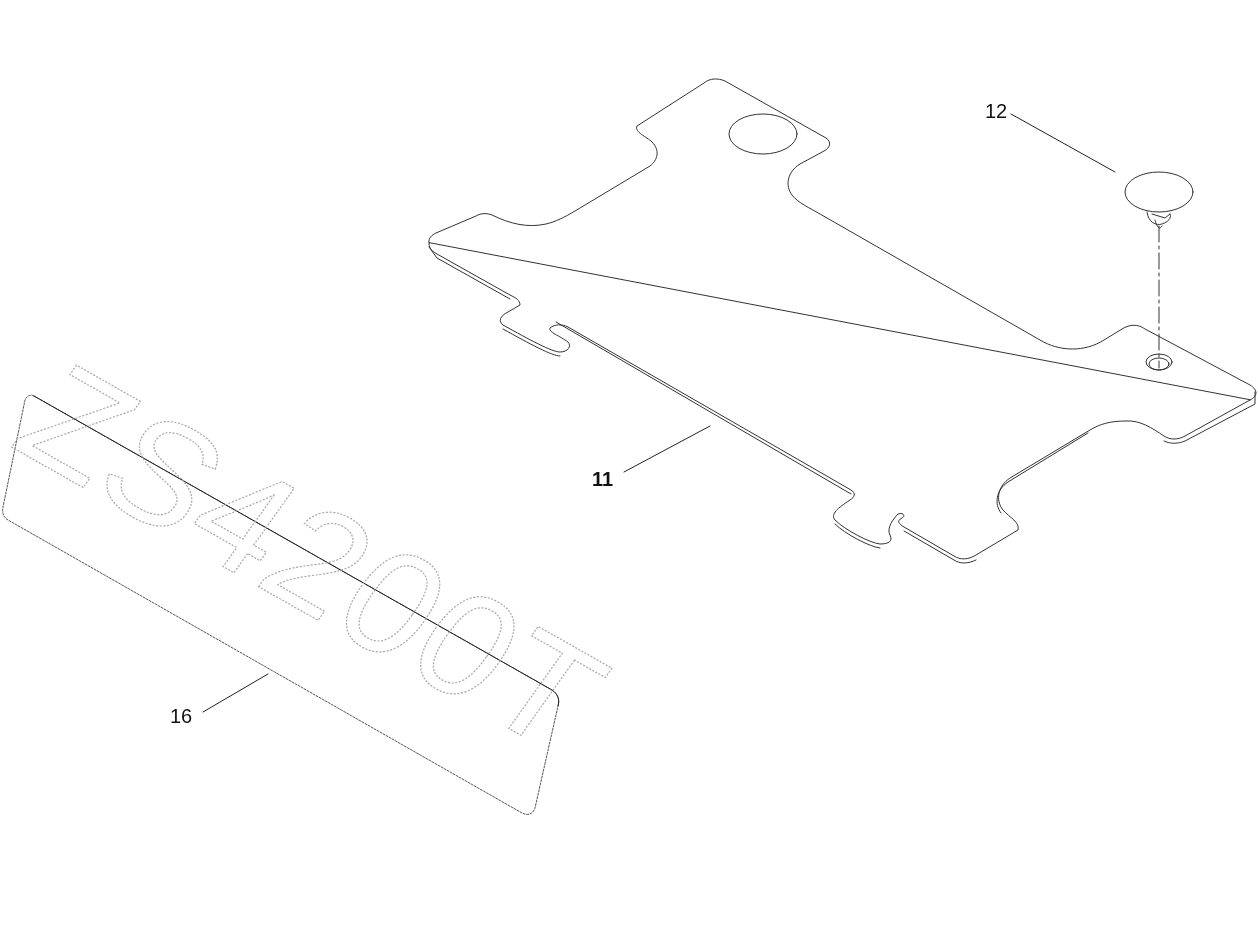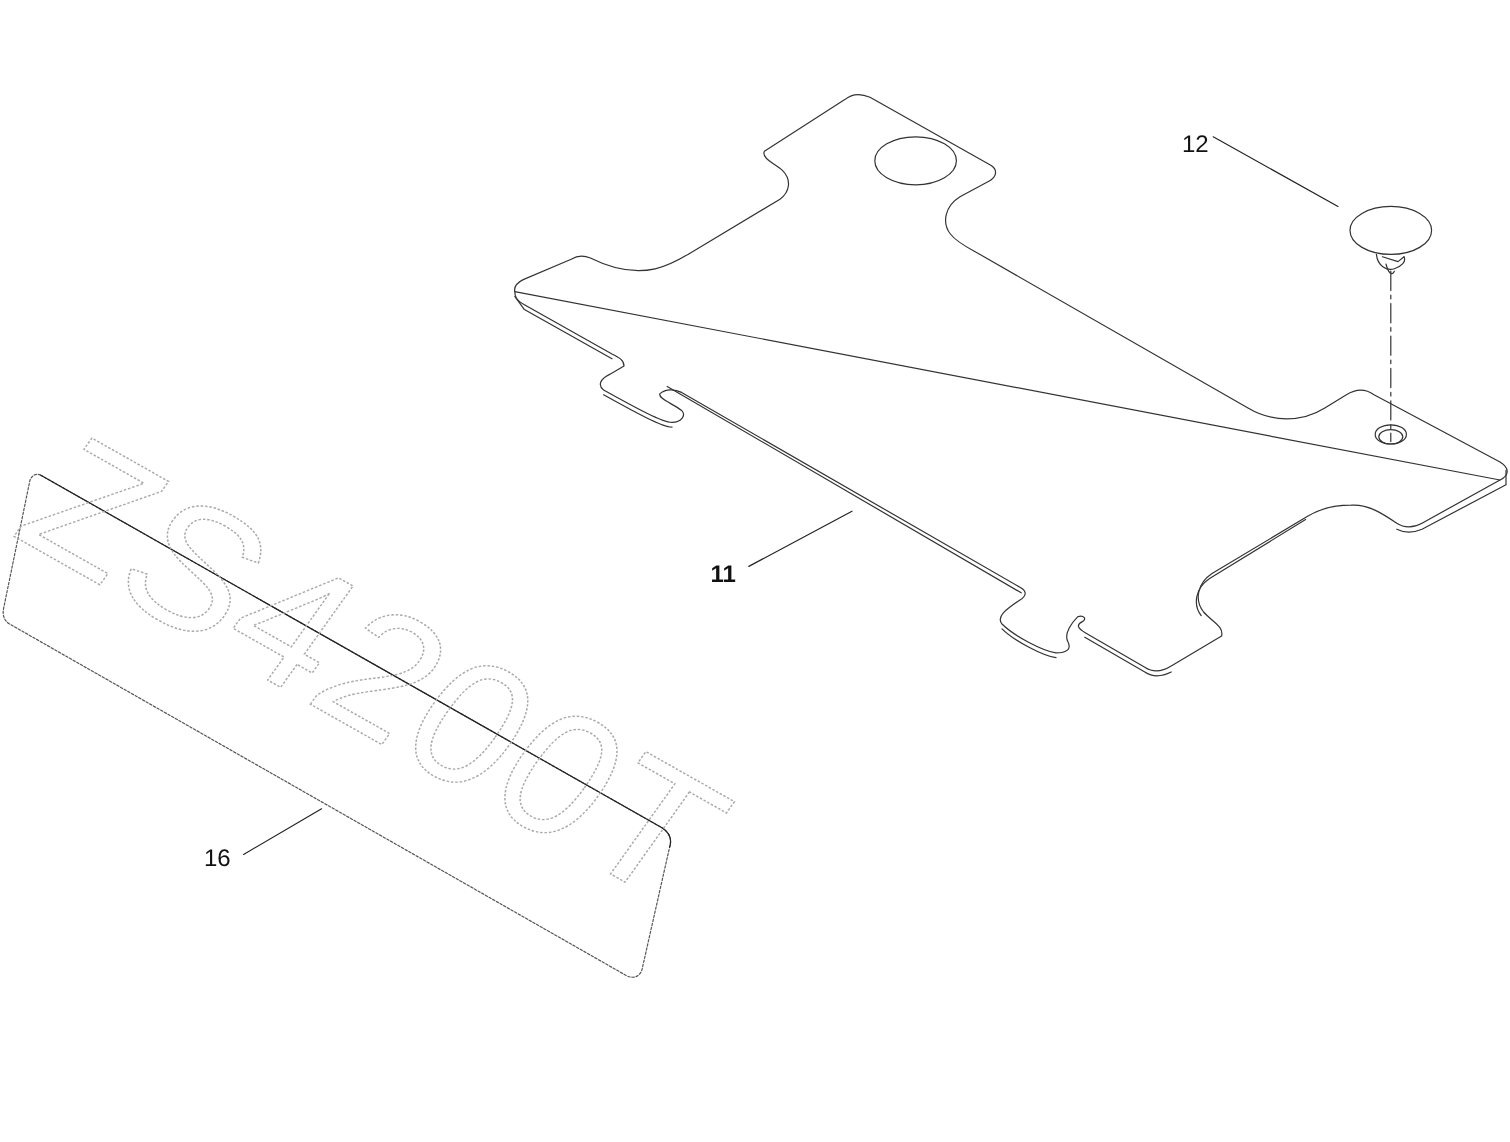--- a/index.html
+++ b/index.html
@@ -86,15 +86,15 @@
     <line x1="1011" y1="114" x2="1115" y2="172" stroke="#222222"></line>
     <line x1="624" y1="472" x2="710" y2="426" stroke="#222222"></line>
     <line x1="203" y1="712" x2="268" y2="674" stroke="#222222"></line>
   </g>
 
   <g transform="translate(282,600) rotate(29.5) skewX(-6)">
     <text id="decal-text-svg" x="0" y="0" text-anchor="middle" font-family="Liberation Sans, sans-serif" font-size="150" letter-spacing="2" fill="none" stroke="#aaaaaa" stroke-width="1.2" stroke-dasharray="2,1.5">ZS4200T</text>
   </g>
 </svg>
 
-<span class="callout-label" style="left:985px; top:111px;">12</span>
+<span class="callout-label" style="left:985px; top:101px;">12</span>
 <span class="callout-label" style="left:592px; top:469px;font-weight:bold;">11</span>
 <span class="callout-label" style="left:170px; top:706px;">16</span>
 
 </body></html>

